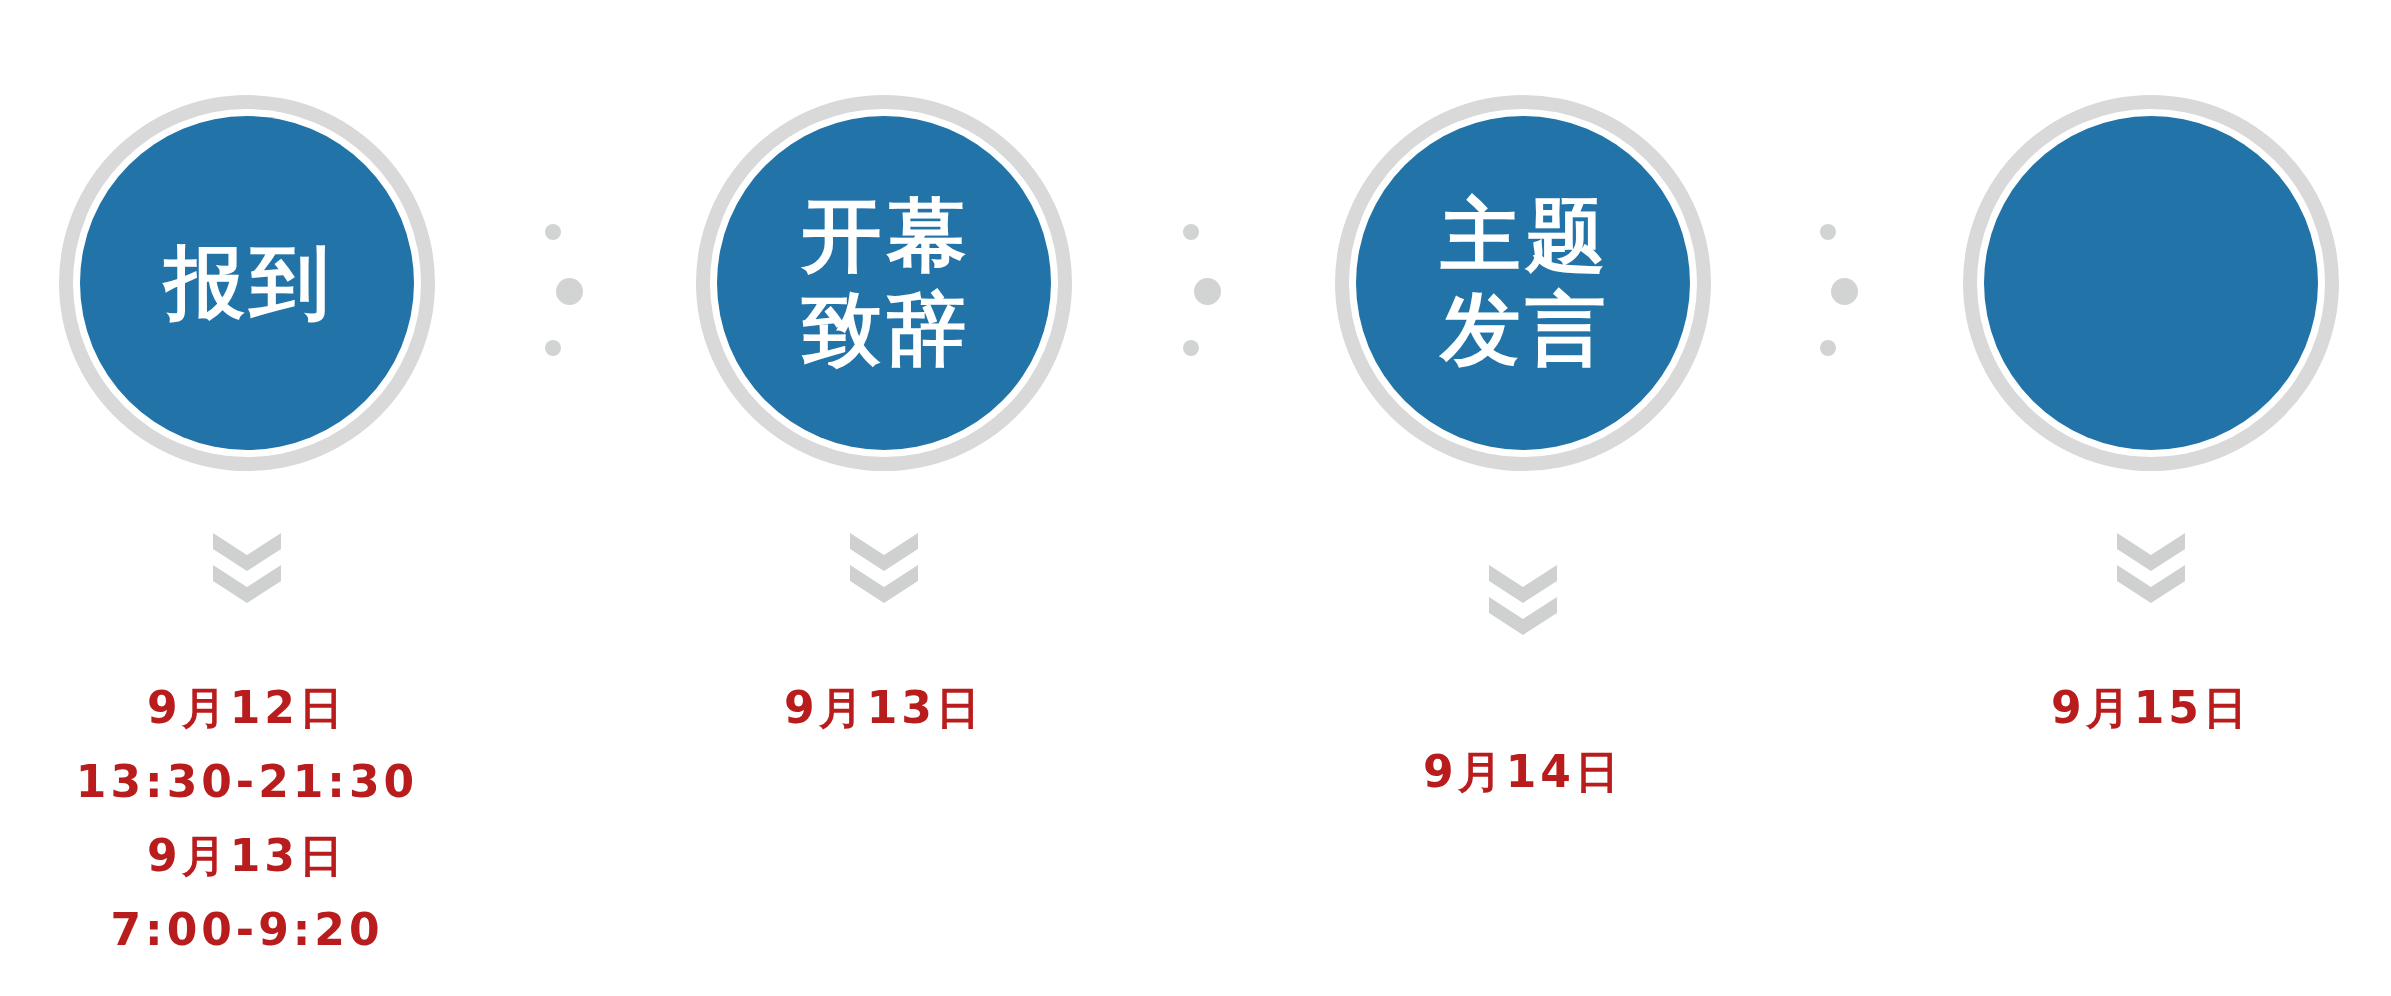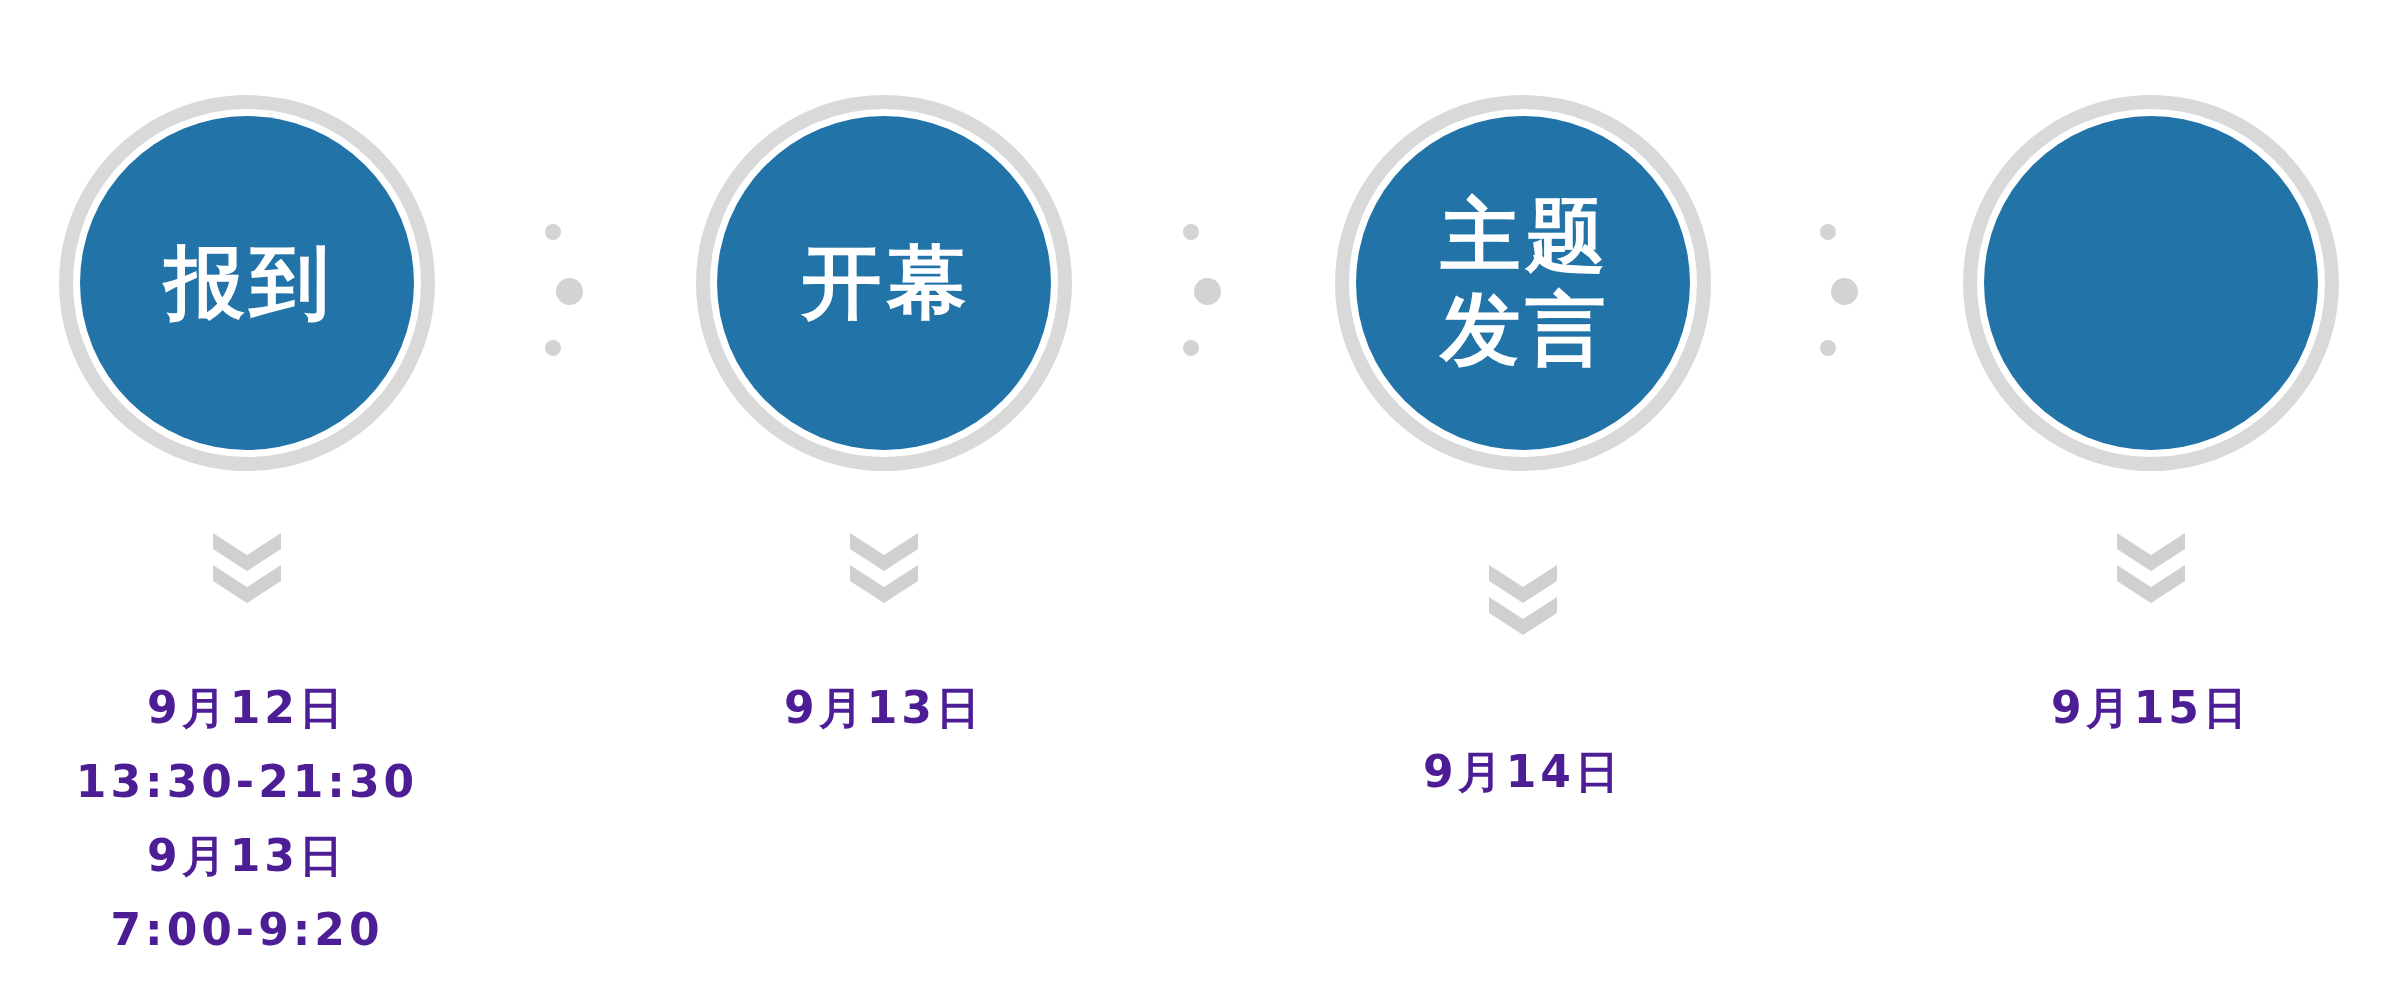--- a/index.html
+++ b/index.html
@@ -53,21 +53,21 @@
 
   .chevron {
     margin-top: 83px;
     width: 68px;
     height: 74px;
   }
   .chevron path { fill: #cfd0d0; }
 
   .dates {
     margin-top: 64px;
-    color: #4c1d95;
+    color: #b91c1c;
     font-size: 44px;
     font-weight: bold;
     line-height: 74px;
     letter-spacing: 4px;
     text-align: center;
     white-space: nowrap;
   }
   .dates span { display: block; min-height: 0; }
   .dates span:empty { display: none; }
 
@@ -115,20 +115,21 @@
   <div class="dots d1">
     <div class="dot small-top"></div>
     <div class="dot large-middle"></div>
     <div class="dot small-bottom"></div>
   </div>
 
   <div class="step s2">
     <div class="circle">
       <div class="circle-label">
         <span>开幕</span>
+        <span>致辞</span>
       </div>
     </div>
     <svg class="chevron" viewBox="0 0 68 74">
       <path d="M0 0 L34 22 L68 0 L68 16 L34 38 L0 16 Z"></path>
       <path d="M0 32 L34 54 L68 32 L68 48 L34 70 L0 48 Z"></path>
     </svg>
     <div class="dates">
       <span>9月13日</span>
 
     </div>

